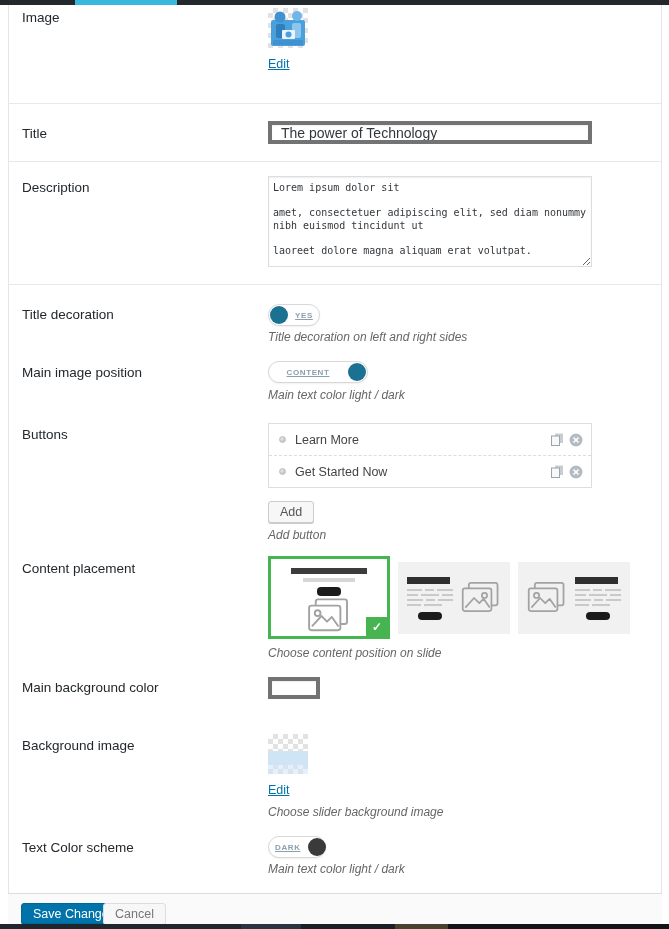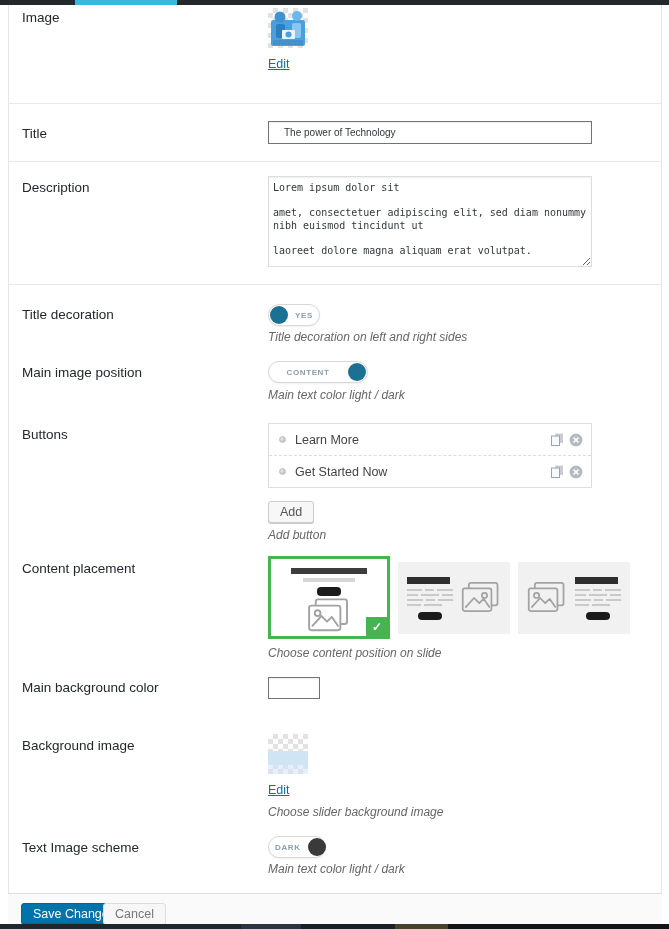--- a/index.html
+++ b/index.html
@@ -9,40 +9,40 @@
   .topbar{position:absolute;left:0;top:0;width:669px;height:5px;background:#23282d;}
   .topbar .active-seg{position:absolute;left:75px;top:0;width:102px;height:5px;background:#38b8dc;}
   
   .panel-borders{position:absolute;left:8px;right:7px;top:5px;height:919px;
                  border-left:1px solid #e5e5e5;border-right:1px solid #e5e5e5;pointer-events:none;}
   .hdiv{position:absolute;left:8px;right:7px;border-top:1px solid #e8e8e8;height:0;}
   .flabel{position:absolute;left:22px;font-size:13.5px;color:#23282d;}
   .helper{position:absolute;left:268px;font-style:italic;color:#666;font-size:12px;white-space:nowrap;}
   .link{position:absolute;left:268px;color:#0073aa;text-decoration:underline;font-size:12.5px;cursor:pointer;}
   
-  .txt{position:absolute;box-sizing:border-box;border:1px solid #737373;background:#fff;
-       box-shadow:inset 0 1px 2px rgba(0,0,0,.07);padding:0 15px;
-       font-family:"Liberation Sans",sans-serif;font-size:10px;color:#32373c;}
+  .txt{position:absolute;box-sizing:border-box;border:4px solid #737373;background:#fff;
+       box-shadow:inset 0 1px 2px rgba(0,0,0,.07);padding:0 9px;
+       font-family:"Liberation Sans",sans-serif;font-size:14px;color:#32373c;}
   .txtarea{position:absolute;box-sizing:border-box;border:1px solid #ddd;background:#fff;
        box-shadow:inset 0 1px 2px rgba(0,0,0,.07);padding:5px 4px;resize:both;overflow:hidden;
        font-family:"DejaVu Sans Mono","Liberation Mono",monospace;font-size:10px;line-height:12.6px;color:#32373c;}
   
   .checker{background-image:linear-gradient(45deg,#e2e2e2 25%,transparent 25%,transparent 75%,#e2e2e2 75%),
                             linear-gradient(45deg,#e2e2e2 25%,#fff 25%,#fff 75%,#e2e2e2 75%);
            background-size:10px 10px;background-position:0 0,5px 5px;}
   .thumb{position:absolute;width:40px;height:40px;overflow:hidden;}
   .thumb svg{position:absolute;left:0;top:0;}
   .band{position:absolute;left:0;right:0;}
   
   .toggle{position:absolute;display:flex;align-items:center;box-sizing:border-box;height:22px;
           background:#fff;border:1px solid #d8d8d8;border-radius:12px;box-shadow:0 1px 2px rgba(0,0,0,.06);cursor:pointer;}
   .knob{flex:0 0 auto;width:18px;height:18px;border-radius:50%;margin:1px;}
   .knob.blue{background:#1a7192;}
   .knob.dark{background:#3a3a3a;}
-  .tlabel{font-size:8px;font-weight:700;letter-spacing:.6px;color:#8ba0ae;padding:0 6px;flex:1;text-align:center;}
+  .tlabel{font-size:8px;font-weight:700;letter-spacing:.6px;color:#8ba0ae;padding:0 6px;flex:1;text-align:center;text-decoration:underline;}
   
   .btnlist{position:absolute;left:268px;top:423px;width:324px;box-sizing:border-box;border:1px solid #ddd;background:#fff;}
   .btnrow{display:flex;align-items:center;height:31px;padding:0 8px;cursor:default;}
   .btnrow + .btnrow{border-top:1px dashed #ddd;}
   .dot{width:7px;height:7px;border-radius:50%;box-sizing:border-box;margin:0 9px 0 2px;
        background:radial-gradient(circle at 35% 35%,#e6e6e6,#b5b5b5);border:1px solid #bfbfbf;}
   .btnrow .rlabel{flex:1;font-size:12.5px;color:#444;}
   .rowicons{display:flex;align-items:center;gap:5px;}
   .rowicons svg{cursor:pointer;display:block;}
   .add-btn{position:absolute;left:268px;top:501px;background:#f7f7f7;border:1px solid #ccc;border-radius:3px;
@@ -254,21 +254,21 @@
   <input class="txt" style="left: 268px; top: 677px; width: 52px; height: 22px;" type="text" value="">
 
   <div class="flabel" style="top:738px">Background image</div>
   <div class="thumb checker" style="left:268px;top:734px">
     <div class="band" style="top:17px;height:14px;background:#cfe4f5"></div>
     <div class="band" style="top:31px;height:9px;background:rgba(207,228,245,0.55)"></div>
   </div>
   <a class="link" style="top:783px">Edit</a>
   <div class="helper" style="top:805px">Choose slider background image</div>
 
-  <div class="flabel" style="top:840px">Text Image scheme</div>
+  <div class="flabel" style="top:840px">Text Color scheme</div>
   <div class="toggle" style="left:268px;top:836px;width:58px">
     <span class="tlabel">DARK</span>
     <span class="knob dark"></span>
   </div>
   <div class="helper" style="top:862px">Main text color light / dark</div>
 
   <div class="footer">
     <button class="save-btn">Save Changes</button>
     <button class="cancel-btn">Cancel</button>
   </div>

